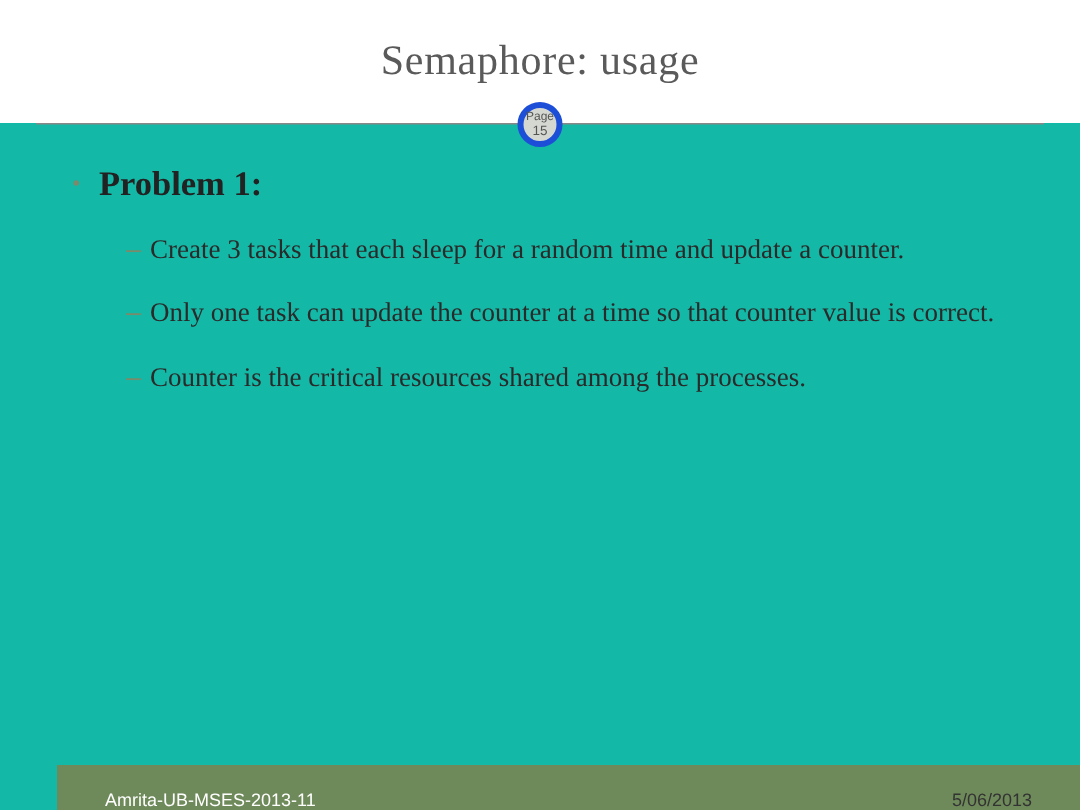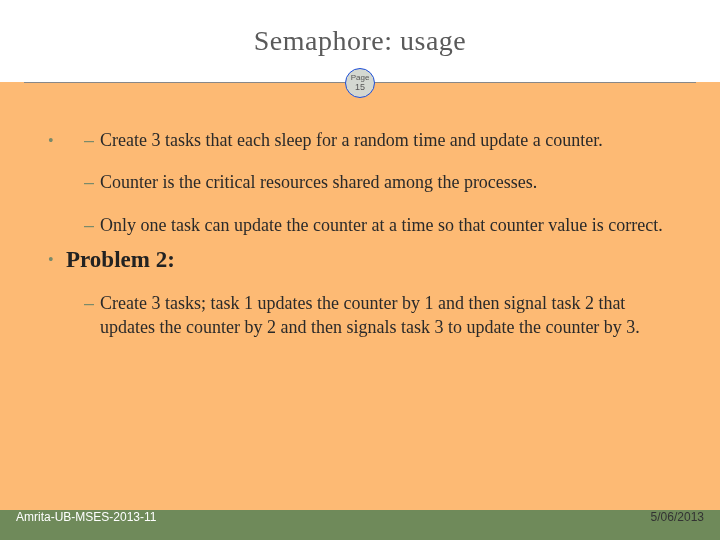--- a/index.html
+++ b/index.html
@@ -1,20 +1,20 @@
 <!DOCTYPE html>
 <html><head>
 <meta charset="utf-8">
 <style>
   * { margin: 0; padding: 0; box-sizing: border-box; }
   html, body { width: 720px; height: 540px; overflow: hidden; font-family: Georgia, 'Times New Roman', serif; }
   .slide {
     width: 720px;
     height: 540px;
-    background: #fdba74;
+    background: #14b8a6;
     position: relative;
     display: flex;
     flex-direction: column;
   }
   .header {
     background: #ffffff;
     height: 82px;
     position: relative;
     display: flex;
     align-items: center;
@@ -40,21 +40,21 @@
   }
   .page-badge {
     position: absolute;
     left: 50%;
     top: -14px;
     transform: translateX(-50%);
     width: 30px;
     height: 30px;
     border-radius: 50%;
     background: #d4d8d1;
-    border: 1px solid #1d4ed8;
+    border: 4px solid #1d4ed8;
     display: flex;
     flex-direction: column;
     align-items: center;
     justify-content: center;
     font-size: 8px;
     line-height: 1;
     color: #555;
     font-family: Arial, sans-serif;
   }
   .page-badge .pnum { font-size: 9px; margin-top: 1px; }
@@ -105,26 +105,27 @@
     position: absolute;
     left: 0;
     top: 0;
     color: #7a8a6a;
     font-family: Arial, sans-serif;
   }
   .footer {
     height: 30px;
     background: #6f8a5a;
     display: flex;
-    align-items: flex-start;
+    align-items: flex-end;
     justify-content: space-between;
-    padding: 0 16px;
+    padding: 0 32px;
     font-family: Arial, sans-serif;
     font-size: 12px;
     color: #fff;
+    margin-left: 38px;
   }
   .footer .date { color: #333; }
 </style>
 </head>
 <body>
 
 <div class="slide">
   <div class="header">
     <div class="title">Semaphore: usage</div>
   </div>
@@ -132,30 +133,25 @@
     <div class="hr-line"></div>
     <div class="page-badge">
       <span>Page</span>
       <span class="pnum">15</span>
     </div>
   </div>
 
   <div class="content">
     <ul class="lvl1">
       <li>
+        <div class="problem-heading">Problem 1:</div>
         <ul class="lvl2">
           <li>Create 3 tasks that each sleep for a random time and update a counter.</li>
+          <li>Only one task can update the counter at a time so that counter value is correct.</li>
           <li>Counter is the critical resources shared among the processes.</li>
-          <li>Only one task can update the counter at a time so that counter value is correct.</li>
-        </ul>
-      </li>
-      <li>
-        <div class="problem-heading">Problem 2:</div>
-        <ul class="lvl2">
-          <li>Create 3 tasks; task 1 updates the counter by 1  and then signal task 2 that updates the counter by 2 and then signals task 3 to update the counter by 3.</li>
         </ul>
       </li>
     </ul>
   </div>
 
   <div class="footer">
     <span>Amrita-UB-MSES-2013-11</span>
     <span class="date">5/06/2013</span>
   </div>
 </div>

